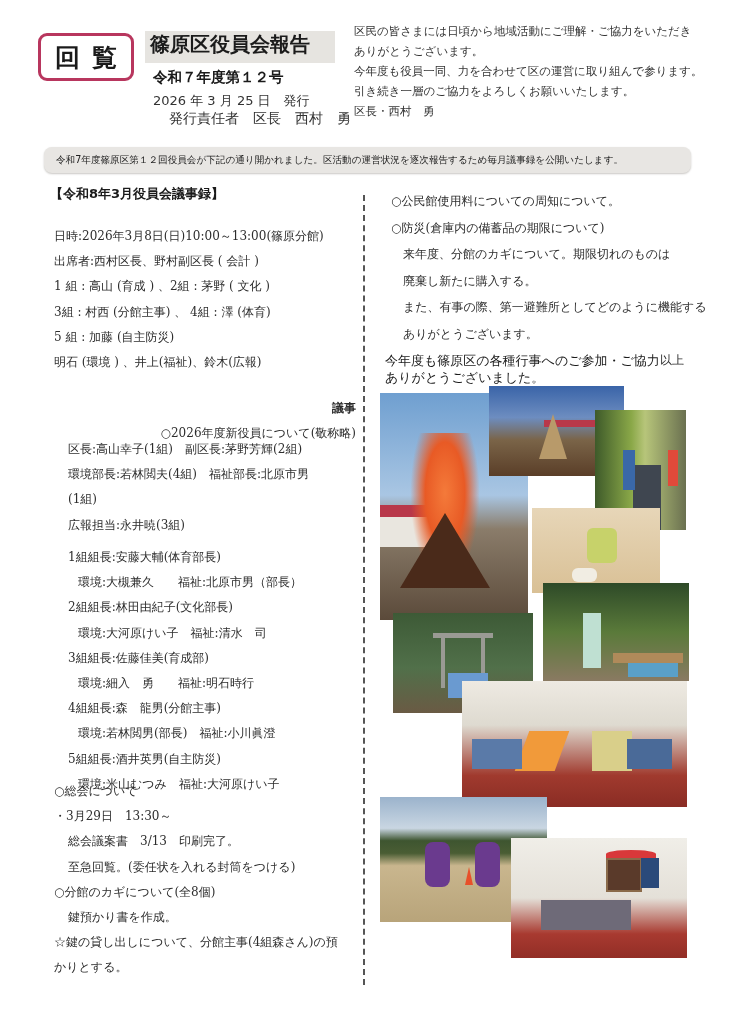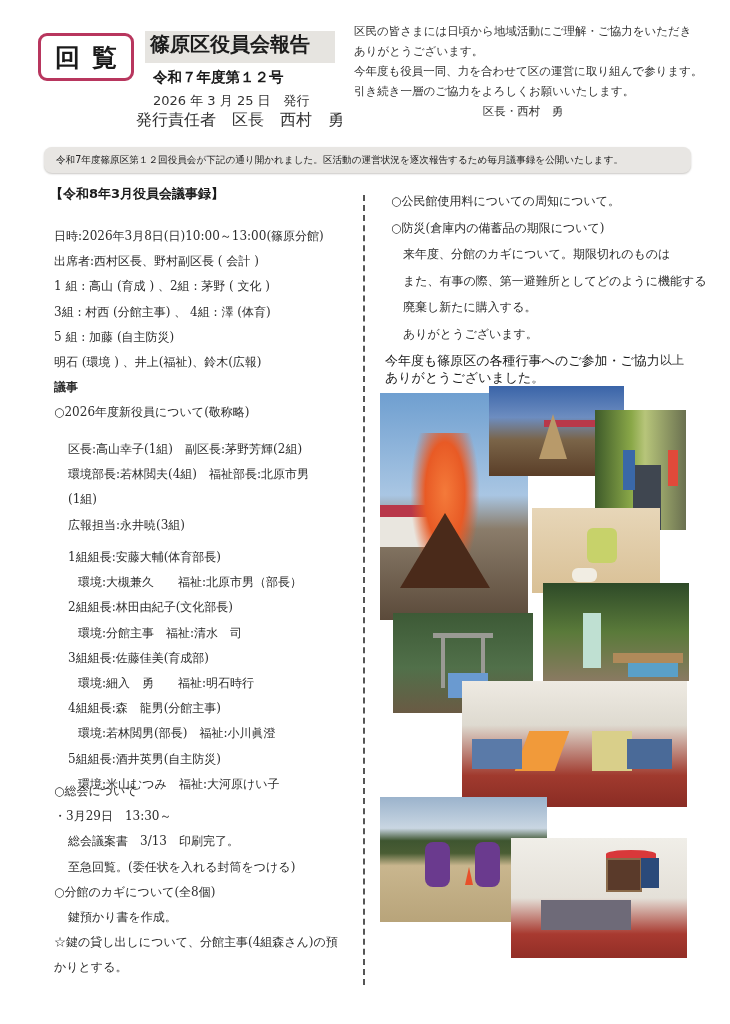--- a/index.html
+++ b/index.html
@@ -7,24 +7,24 @@
          font-family:"DejaVu Serif", "Liberation Serif", serif; color:#2a2a2a; }
   .abs { position:absolute; }
   .kairan { left:38px; top:33px; width:96px; height:48px; border:3px solid #b8365e; border-radius:9px;
             box-sizing:border-box; display:flex; align-items:center; justify-content:space-between;
             padding:0 14px; font-family:"DejaVu Sans", sans-serif; font-weight:bold; font-size:25px; color:#1a1a1a; }
   .title-band { left:145px; top:31px; width:190px; height:32px; background:#e6e4e0; }
   .title { left:150px; top:31px; font-weight:bold; font-size:20px; letter-spacing:0px; color:#1b1b1b;
            font-family:"DejaVu Serif", serif; white-space:nowrap; }
   .issue { left:153px; top:68px; font-family:"DejaVu Sans", sans-serif; font-weight:bold; font-size:14.5px; color:#1a1a1a; white-space:nowrap; }
   .meta1 { left:153px; top:92px; font-family:"DejaVu Sans", sans-serif; font-size:13px; color:#333; white-space:nowrap; }
-  .meta2 { left:136px; top:110px; font-size:16px; color:#333; white-space:nowrap; }
+  .meta2 { left:169px; top:110px; font-size:14px; color:#333; white-space:nowrap; }
   .greet { left:354px; top:21px; width:350px; font-size:11.5px; line-height:20px; color:#333; }
   .greet p { margin:0; white-space:nowrap; }
-  .greet .sig { text-align:center; padding-right:12px; }
+  .greet .sig { text-align:left; padding-right:12px; }
   .notice { left:44px; top:147px; width:647px; height:26px; background:#e8e6e3; border-radius:8px;
             box-shadow:0 1px 2px #c9c7c4; font-family:"DejaVu Sans", sans-serif; font-size:9.6px; color:#222;
             display:flex; align-items:center; padding-left:12px; box-sizing:border-box; white-space:nowrap; }
   .sec-title { left:50px; top:185px; font-family:"DejaVu Sans", sans-serif; font-weight:bold; font-size:13px; color:#1a1a1a; }
   .left { left:50px; width:310px; font-size:12px; line-height:21.2px; color:#2d2d2d; }
   .left p { margin:4px; white-space:nowrap; }
   .ind1 { padding-left:14px; }
   .ind2 { padding-left:24px; }
   .divider { left:363px; top:195px; width:0; height:790px; border-left:2px dashed #555; }
   .right { left:387px; top:186px; width:305px; font-size:12px; line-height:22.5px; color:#2d2d2d; }
@@ -62,37 +62,37 @@
 
 <div class="abs left" style="top:222px;">
   <p>日時:2026年3月8日(日)10:00～13:00(篠原分館)</p>
   <p>出席者:西村区長、野村副区長 ( 会計 )</p>
   <p>1 組 : 高山 (育成 ) 、2組 : 茅野 ( 文化 )</p>
   <p>3組 : 村西 (分館主事) 、 4組 : 澤 (体育)</p>
   <p>5 組 : 加藤 (自主防災)</p>
   <p>明石 (環境 ) 、井上(福祉)、鈴木(広報)</p>
 </div>
 
-<div class="abs left" style="top:373px;">
+<div class="abs left" style="top:394px;text-align:right;">
   <p style="font-family:'DejaVu Sans',sans-serif;font-weight:bold;">議事</p>
   <p>○2026年度新役員について(敬称略)</p>
 </div>
 
 <div class="abs left" style="top:435px;">
   <p class="ind1">区長:高山幸子(1組)　副区長:茅野芳輝(2組)</p>
   <p class="ind1">環境部長:若林閲夫(4組)　福祉部長:北原市男</p>
   <p class="ind1">(1組)</p>
   <p class="ind1">広報担当:永井暁(3組)</p>
 </div>
 
 <div class="abs left" style="top:543px;">
   <p class="ind1">1組組長:安藤大輔(体育部長)</p>
   <p class="ind2">環境:大槻兼久　　福祉:北原市男（部長）</p>
   <p class="ind1">2組組長:林田由紀子(文化部長)</p>
-  <p class="ind2">環境:分館主事　福祉:清水　司</p>
+  <p class="ind2">環境:大河原けい子　福祉:清水　司</p>
   <p class="ind1">3組組長:佐藤佳美(育成部)</p>
   <p class="ind2">環境:細入　勇　　福祉:明石時行</p>
   <p class="ind1">4組組長:森　龍男(分館主事)</p>
   <p class="ind2">環境:若林閲男(部長)　福祉:小川眞澄</p>
   <p class="ind1">5組組長:酒井英男(自主防災)</p>
   <p class="ind2">環境:米山むつみ　福祉:大河原けい子</p>
 </div>
 
 <div class="abs left" style="top:777px;">
   <p>○総会について</p>
@@ -104,22 +104,22 @@
   <p>☆鍵の貸し出しについて、分館主事(4組森さん)の預</p>
   <p>かりとする。</p>
 </div>
 
 <div class="abs divider"></div>
 
 <div class="abs right">
   <p>○公民館使用料についての周知について。</p>
   <p>○防災(倉庫内の備蓄品の期限について)</p>
   <p class="ind">来年度、分館のカギについて。期限切れのものは</p>
+  <p class="ind">廃棄し新たに購入する。</p>
   <p class="ind">また、有事の際、第一避難所としてどのように機能する</p>
-  <p class="ind">廃棄し新たに購入する。</p>
   <p class="ind">ありがとうございます。</p>
   <p class="end">以上</p>
 </div>
 
 <div class="abs thanks">
   <p>今年度も篠原区の各種行事へのご参加・ご協力</p>
   <p>ありがとうございました。</p>
 </div>
 
 <div class="photo" style="left:380px;top:393px;width:148px;height:227px;background:linear-gradient(180deg,#6f9fd0 0%,#a9c6e3 45%,#8a7c6a 60%,#5b4a3a 100%);">

